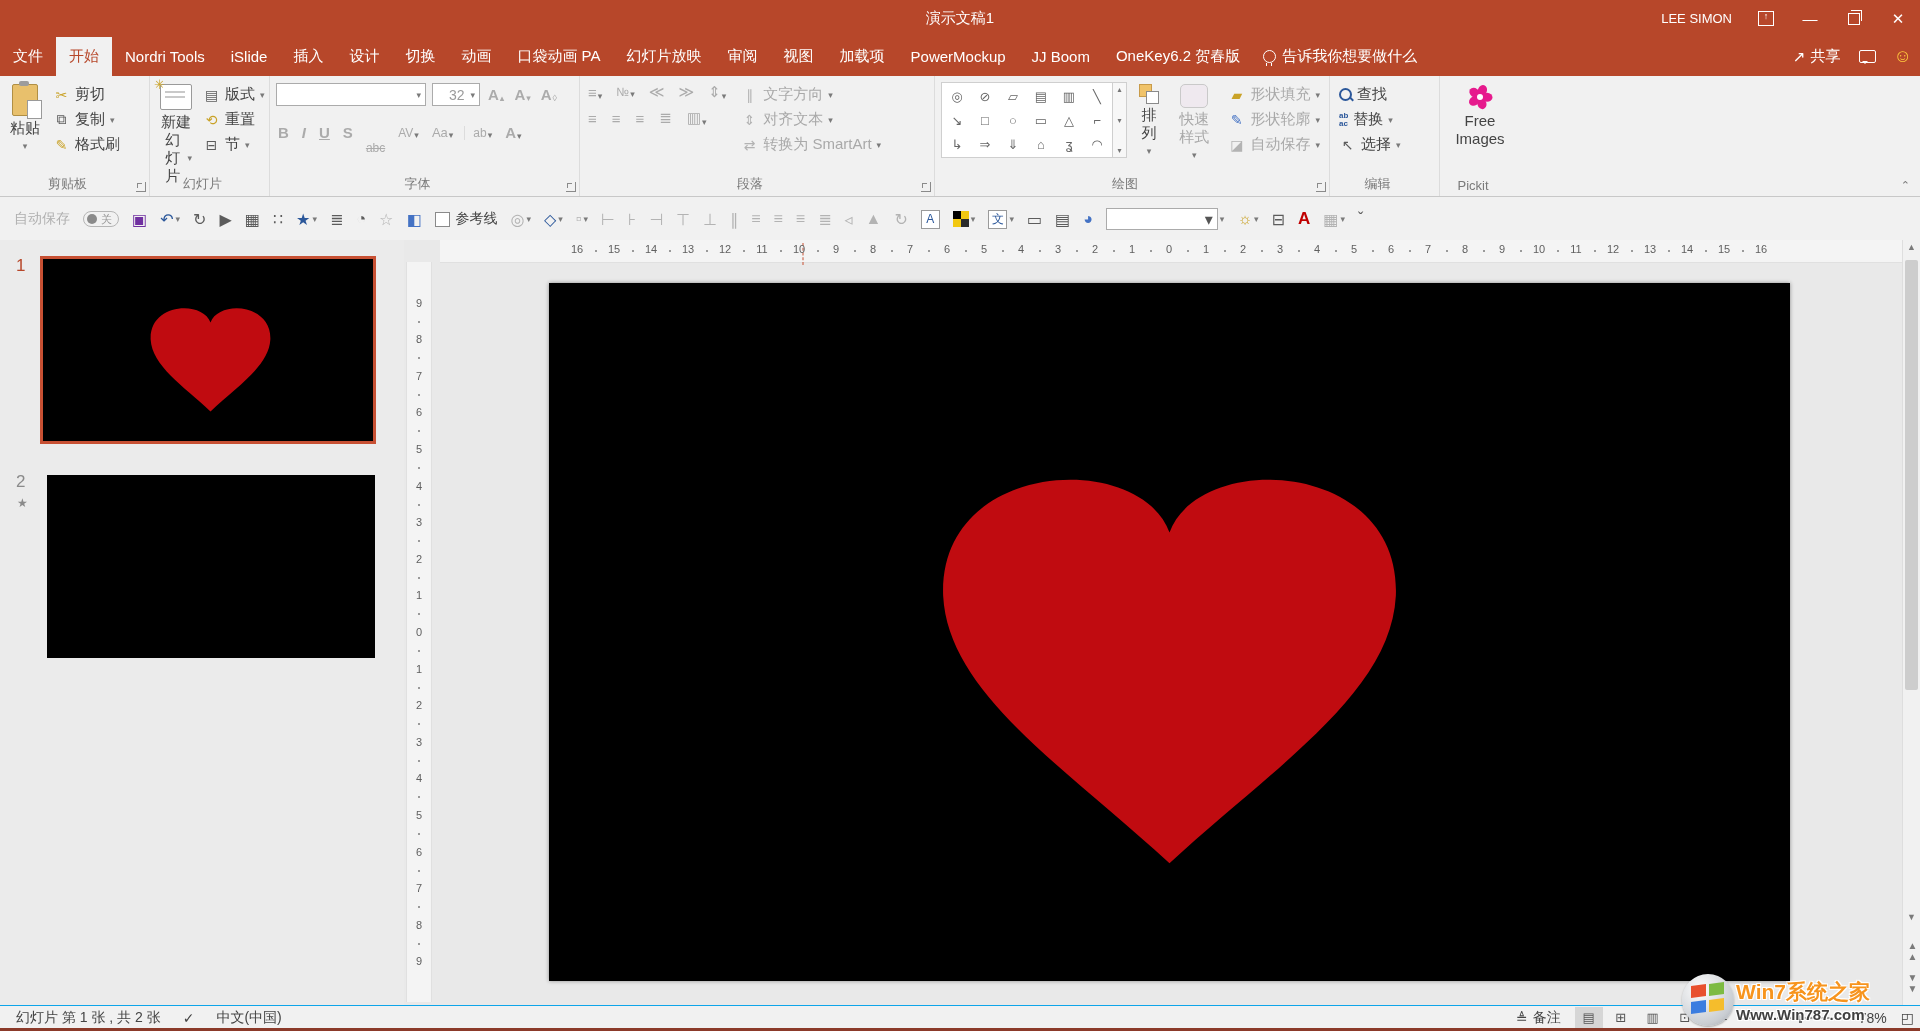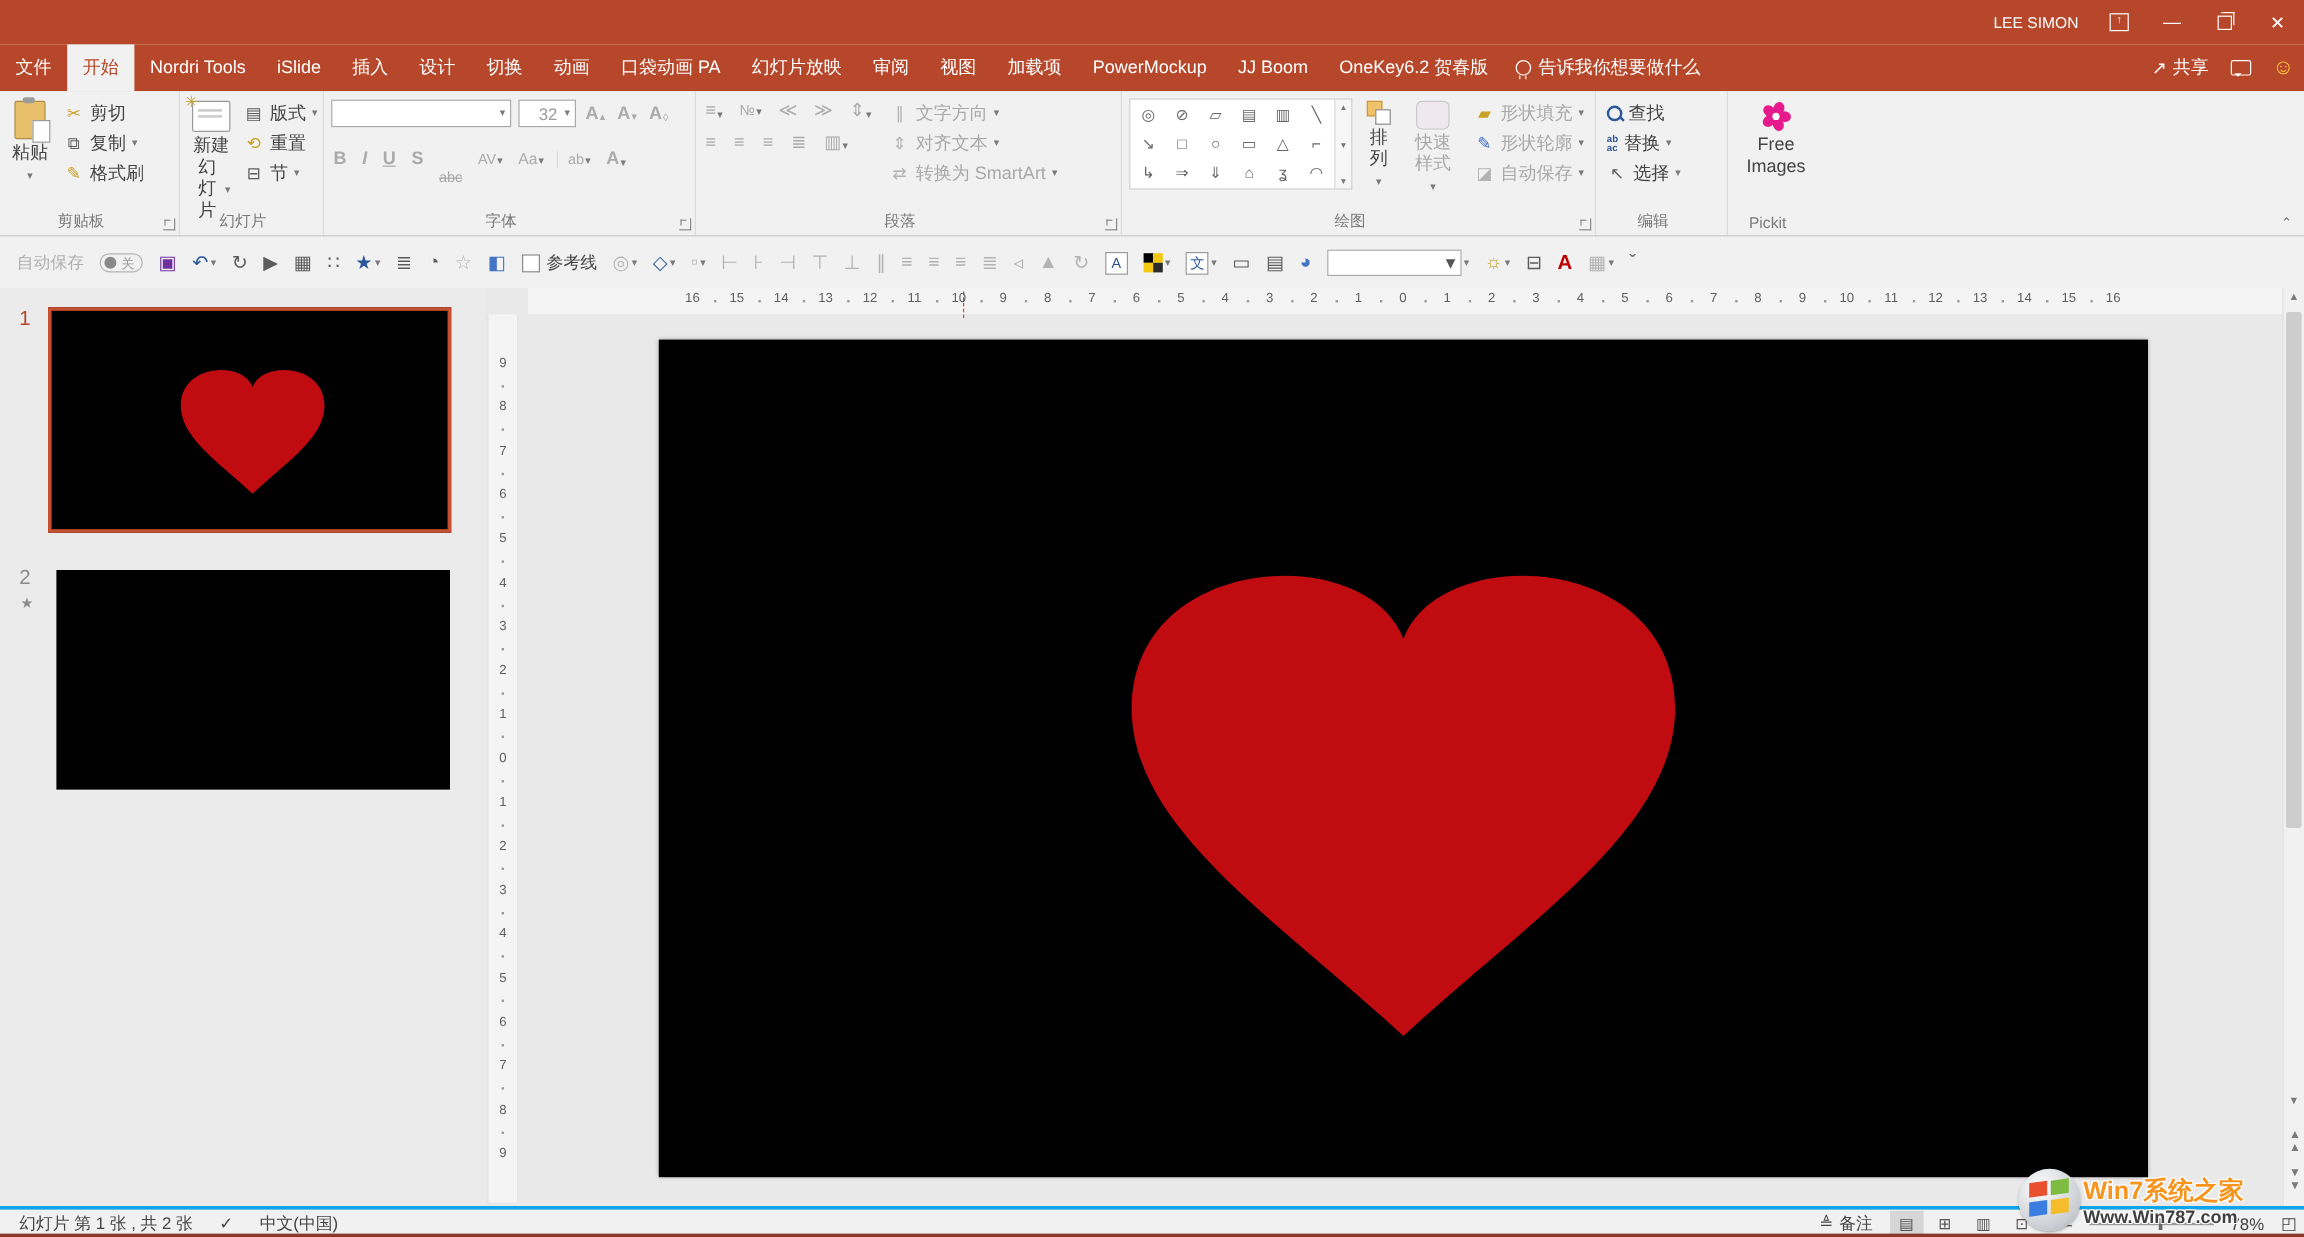--- a/index.html
+++ b/index.html
@@ -91,21 +91,21 @@
   .hruler span{position:absolute;top:3px;font-size:11px;color:#5F5F5F;transform:translateX(-50%);}
   .hruler i{position:absolute;top:10px;width:2px;height:2px;background:#9A9A9A;}
   .hcursor{position:absolute;top:0;height:22px;border-left:1px dashed #C75033;}
   .slide{position:absolute;left:549px;top:43px;width:1241px;height:698px;background:#000;box-shadow:0 0 4px rgba(0,0,0,.4);}
   .heart-wrap{position:absolute;}
   .vscroll{position:absolute;right:0;top:0;width:17px;height:765px;background:#F1F1F1;border-left:1px solid #DEDEDE;font-size:9px;color:#7A7A7A;}
   .vscroll .thumb-bar{position:absolute;left:2px;right:2px;top:20px;height:430px;background:#CDCDCD;border-radius:2px;}
   .sarr{position:absolute;left:0;width:17px;text-align:center;}
   .dchev{position:absolute;left:0;width:17px;text-align:center;font-size:10px;letter-spacing:-2px;}
   
-  .statusbar{position:absolute;left:0;top:1005px;width:1920px;height:23px;background:#F1F1F1;border-top:3px solid #0ea5e9;display:flex;align-items:center;font-size:14px;color:#444;}
+  .statusbar{position:absolute;left:0;top:1005px;width:1920px;height:23px;background:#F1F1F1;border-top:1px solid #0ea5e9;display:flex;align-items:center;font-size:14px;color:#444;}
   .sb-left{display:flex;align-items:center;gap:22px;padding-left:16px;}
   .sb-right{position:absolute;right:6px;display:flex;align-items:center;gap:14px;height:23px;}
   .viewbtn{width:28px;height:21px;display:flex;align-items:center;justify-content:center;font-size:13px;color:#555;}
   .viewbtn.active{background:#D6D6D6;}
   .zoomtrack{width:104px;height:2px;background:#9A9A9A;position:relative;}
   .zoomtrack i{position:absolute;left:58px;top:-4px;width:3px;height:10px;background:#6A6A6A;}
   .notesbtn{display:flex;align-items:center;gap:5px;}
   
   .watermark{position:absolute;right:2px;bottom:2px;width:236px;height:58px;z-index:50;display:flex;align-items:center;}
   .winlogo{width:52px;height:52px;border-radius:50%;background:radial-gradient(circle at 35% 30%,#FDFDFD,#C9CDD2 70%,#9AA0A8);position:relative;flex:none;box-shadow:0 1px 2px rgba(0,0,0,.3);}
@@ -116,20 +116,21 @@
   .winlogo i:nth-child(4){left:27px;top:25px;background:#F5BD2C;}
   .wm-text{display:flex;flex-direction:column;margin-left:2px;}
   .wm1{font-size:21px;font-weight:bold;color:#F7941D;text-shadow:-1px -1px 0 #fff,1px -1px 0 #fff,-1px 1px 0 #fff,1px 1px 0 #fff;white-space:nowrap;}
   .wm2{font-size:15px;font-weight:bold;color:#404040;text-shadow:-1px -1px 0 #fff,1px -1px 0 #fff,-1px 1px 0 #fff,1px 1px 0 #fff;white-space:nowrap;}
   .bottom-strip{position:absolute;left:0;bottom:0;width:1920px;height:3px;background:#8B3A2A;z-index:40;}
 </style>
 </head>
 <body>
 
 <div class="titlebar">
+  <div class="tb-title">演示文稿1</div>
   <div class="tb-right">
     <span class="tb-user">LEE SIMON</span>
     <span class="wctl">
         <span class="ribopt">↑</span>
       </span>
     <span class="wctl">—</span>
     <span class="wctl">
         <span class="restore-ic"></span>
       </span>
     <span class="wctl">✕</span>

